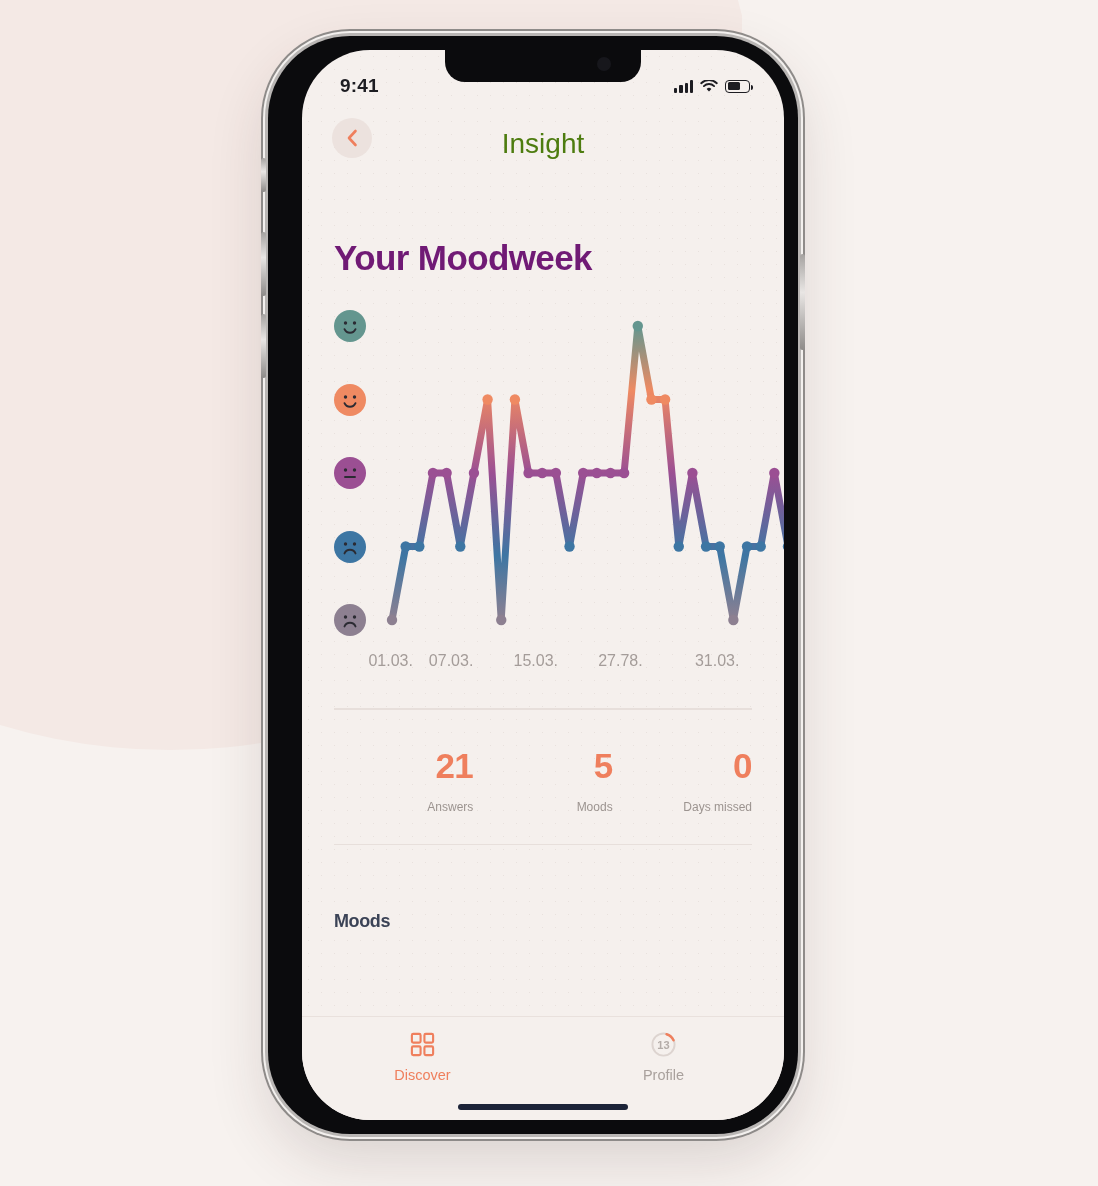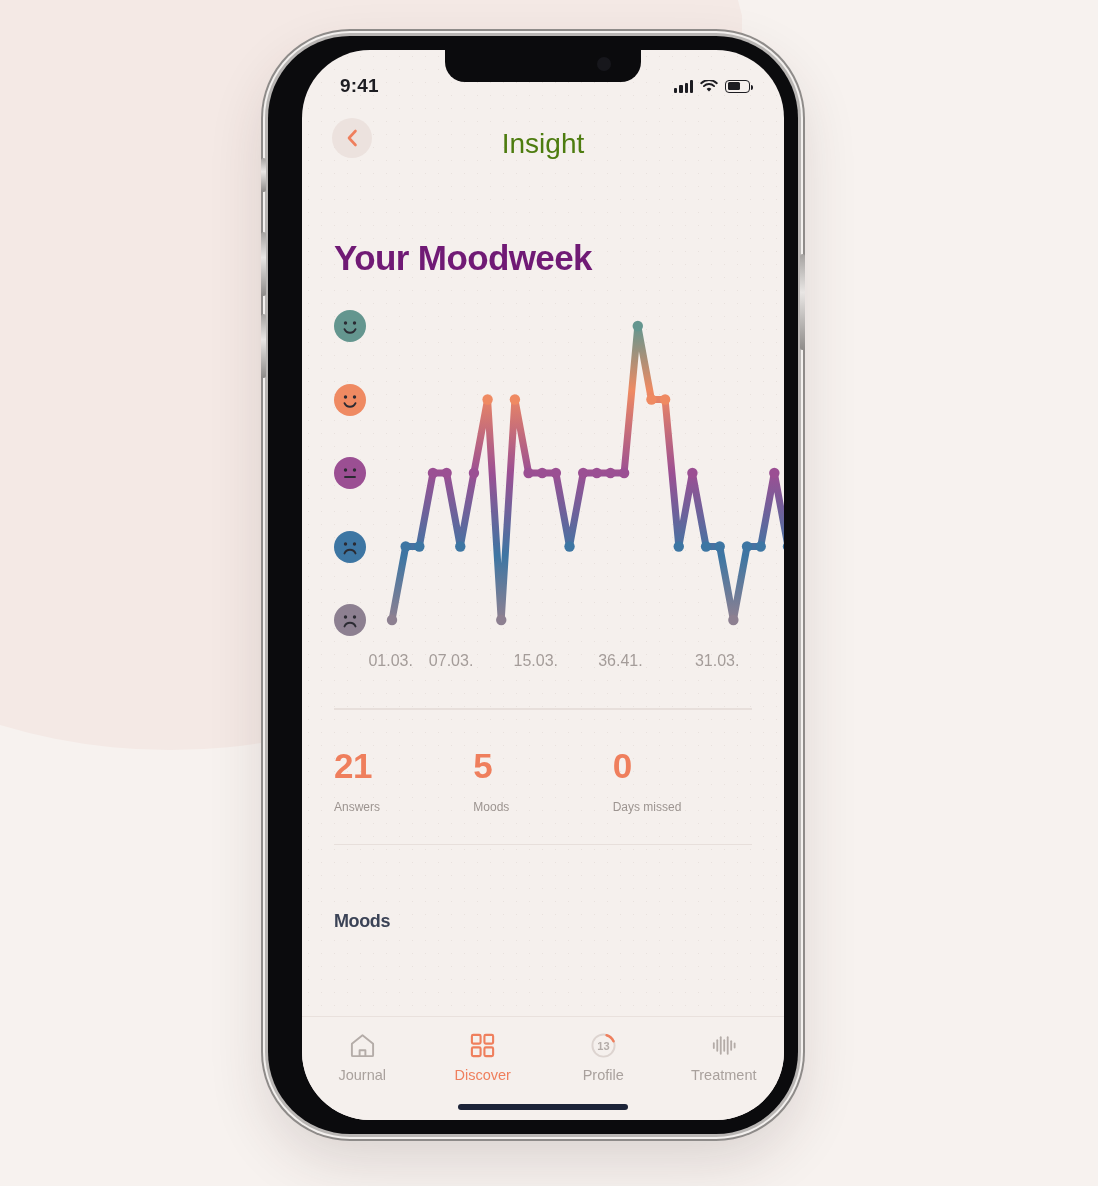--- a/index.html
+++ b/index.html
@@ -170,21 +170,21 @@
     font-size: 16px; color: #a49c99;
     white-space: nowrap;
   }
 
   
   .divider { height: 1.6px; background: #e7dfdb; margin: 0 0; }
   #stats {
     display: flex;
     padding: 36px 0 30px 0;
   }
-  .stat { flex: 1; text-align: left; }
+  .stat { flex: 1; text-align: right; }
   .stat-value {
     font-size: 35px; font-weight: 800; color: #ef7f5d;
     letter-spacing: -0.5px;
   }
   .stat-label {
     margin-top: 14px;
     font-size: 12px; color: #9c9490;
   }
   #moods-heading {
     margin-top: 66px;
@@ -200,21 +200,21 @@
     display: flex; align-items: flex-start;
     padding-top: 14px;
     z-index: 7;
   }
   .tab {
     flex: 1;
     display: flex; flex-direction: column;
     align-items: center; gap: 8px;
     cursor: pointer;
   }
-  .tab-icon { height: 28px; display: flex; align-items: center; justify-content: center; }
+  .tab-icon { height: 28px; display: flex; justify-content: center; }
   .tab-label { font-size: 14.5px; color: #a9a19d; }
   .tab.active .tab-label { color: #ef7f5d; }
   #home-indicator {
     position: absolute; left: 50%; bottom: 10px;
     transform: translateX(-50%);
     width: 170px; height: 6px; border-radius: 4px;
     background: #1c2338;
     z-index: 8;
   }
 </style>
@@ -356,21 +356,21 @@
               <circle cx="380.6896551724138" cy="236.5" r="5.2" fill="#3d76a3"></circle>
               <circle cx="394.3448275862069" cy="163" r="5.2" fill="#9b4f93"></circle>
               <circle cx="408" cy="236.5" r="5.2" fill="#3d76a3"></circle>
             </g>
         </svg>
       </div>
       <div id="xaxis">
           <div class="xlabel" style="left: 2.85714%;">01.03.</div>
           <div class="xlabel" style="left: 19.1133%;">07.03.</div>
           <div class="xlabel" style="left: 41.8719%;">15.03.</div>
-          <div class="xlabel" style="left: 64.6305%;">36.41.</div>
+          <div class="xlabel" style="left: 64.6305%;">27.78.</div>
           <div class="xlabel" style="left: 90.6404%;">31.03.</div>
         </div>
 
       <div class="divider" style="margin-top:30px"></div>
 
       <div id="stats">
         <div class="stat">
           <div class="stat-value">21</div>
           <div class="stat-label">Answers</div>
         </div>
@@ -383,29 +383,20 @@
           <div class="stat-label">Days missed</div>
         </div>
       </div>
 
       <div class="divider"></div>
 
       <div id="moods-heading">Moods</div>
     </div>
 
     <div id="tabbar">
-        <div class="tab">
-          <div class="tab-icon">
-            <svg viewBox="0 0 28 28" width="27" height="27">
-              <path d="M3 12.2 14 3.4l11 8.8V24a1 1 0 0 1-1 1H4a1 1 0 0 1-1-1z" fill="none" stroke="#b4aca8" stroke-width="2" stroke-linejoin="round"></path>
-              <path d="M11 25v-6h6v6" fill="none" stroke="#b4aca8" stroke-width="2" stroke-linejoin="round"></path>
-            </svg>
-          </div>
-          <div class="tab-label">Journal</div>
-        </div>
         <div class="tab active">
           <div class="tab-icon">
             <svg viewBox="0 0 28 28" width="27" height="27">
               <rect x="3" y="3" width="9" height="9" rx="1.4" fill="none" stroke="#ef7f5d" stroke-width="2.2"></rect>
               <rect x="16" y="3" width="9" height="9" rx="1.4" fill="none" stroke="#ef7f5d" stroke-width="2.2"></rect>
               <rect x="3" y="16" width="9" height="9" rx="1.4" fill="none" stroke="#ef7f5d" stroke-width="2.2"></rect>
               <rect x="16" y="16" width="9" height="9" rx="1.4" fill="none" stroke="#ef7f5d" stroke-width="2.2"></rect>
             </svg>
           </div>
           <div class="tab-label">Discover</div>
@@ -413,31 +404,17 @@
         <div class="tab">
           <div class="tab-icon">
             <svg viewBox="0 0 28 28" width="27" height="27">
               <circle cx="14" cy="14" r="11.5" fill="none" stroke="#ddd4d0" stroke-width="2"></circle>
               <path d="M17.2 3.3A11.5 11.5 0 0 1 24.4 9.6" fill="none" stroke="#ef7f5d" stroke-width="2.6" stroke-linecap="round"></path>
               <text x="14" y="18.4" text-anchor="middle" font-size="11.5" font-weight="700" fill="#b4aca8" font-family="&quot;Liberation Sans&quot;, sans-serif">13</text>
             </svg>
           </div>
           <div class="tab-label">Profile</div>
         </div>
-        <div class="tab">
-          <div class="tab-icon">
-            <svg viewBox="0 0 28 28" width="27" height="27">
-              <rect x="3" y="10.5" width="1.9" height="7" rx="1" fill="#b4aca8"></rect>
-              <rect x="6.6" y="7.5" width="1.9" height="13" rx="1" fill="#b4aca8"></rect>
-              <rect x="10.2" y="4.5" width="1.9" height="19" rx="1" fill="#b4aca8"></rect>
-              <rect x="13.8" y="7.5" width="1.9" height="13" rx="1" fill="#b4aca8"></rect>
-              <rect x="17.4" y="4.5" width="1.9" height="19" rx="1" fill="#b4aca8"></rect>
-              <rect x="21" y="8.5" width="1.9" height="11" rx="1" fill="#b4aca8"></rect>
-              <rect x="24.6" y="11" width="1.9" height="6" rx="1" fill="#b4aca8"></rect>
-            </svg>
-          </div>
-          <div class="tab-label">Treatment</div>
-        </div>
       </div>
     <div id="home-indicator"></div>
 
   </div>
 </div>
 
 </body></html>

